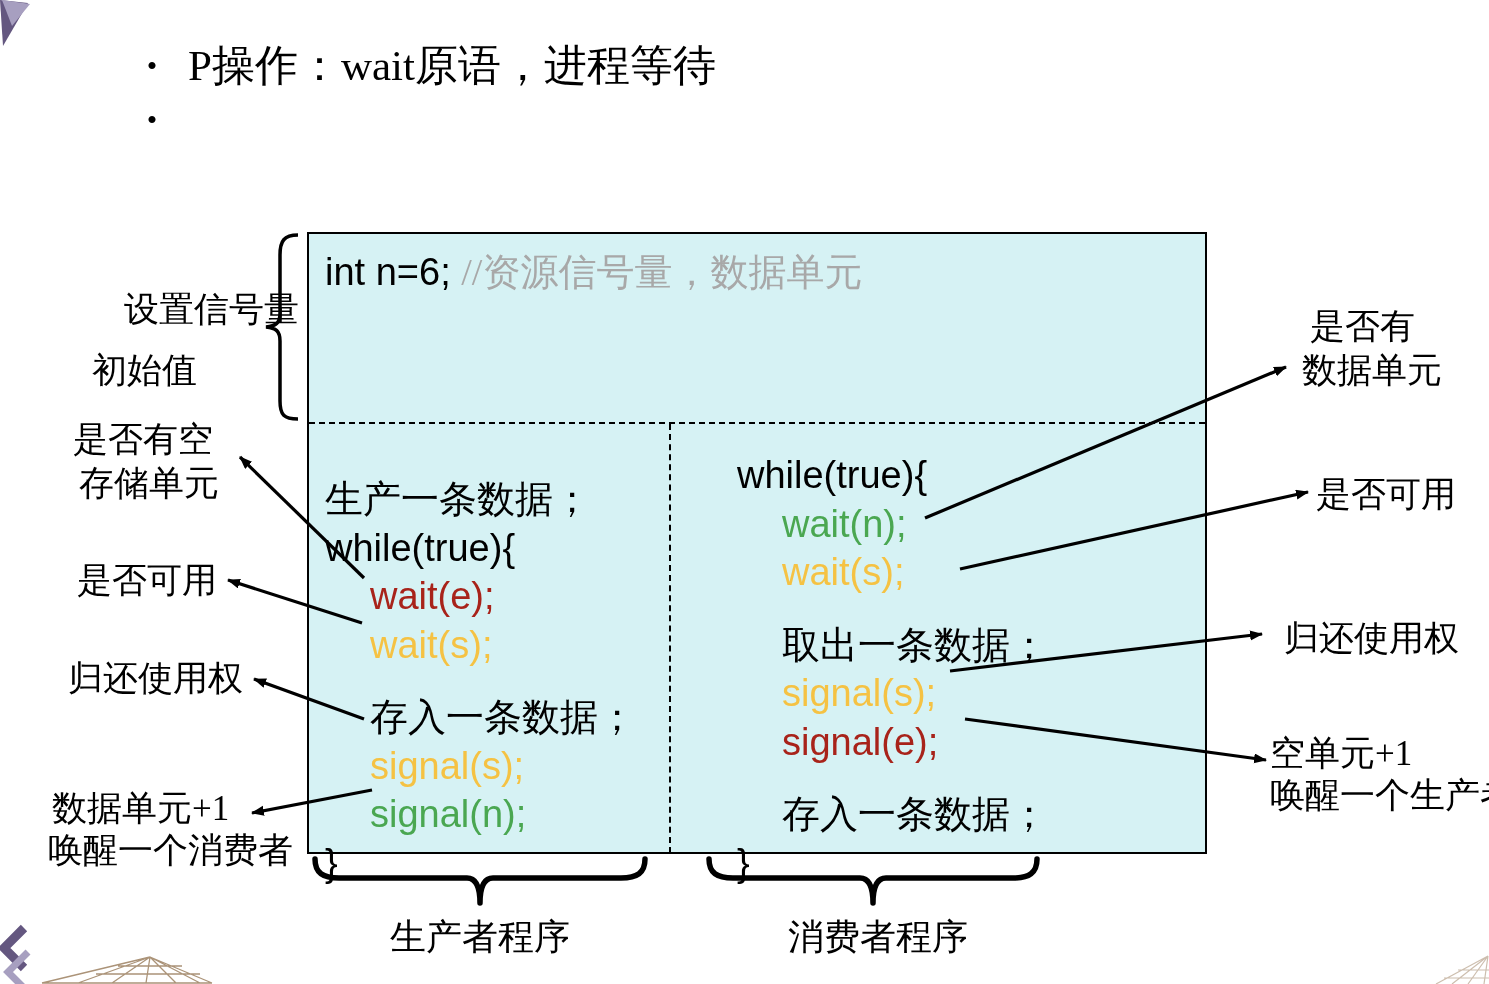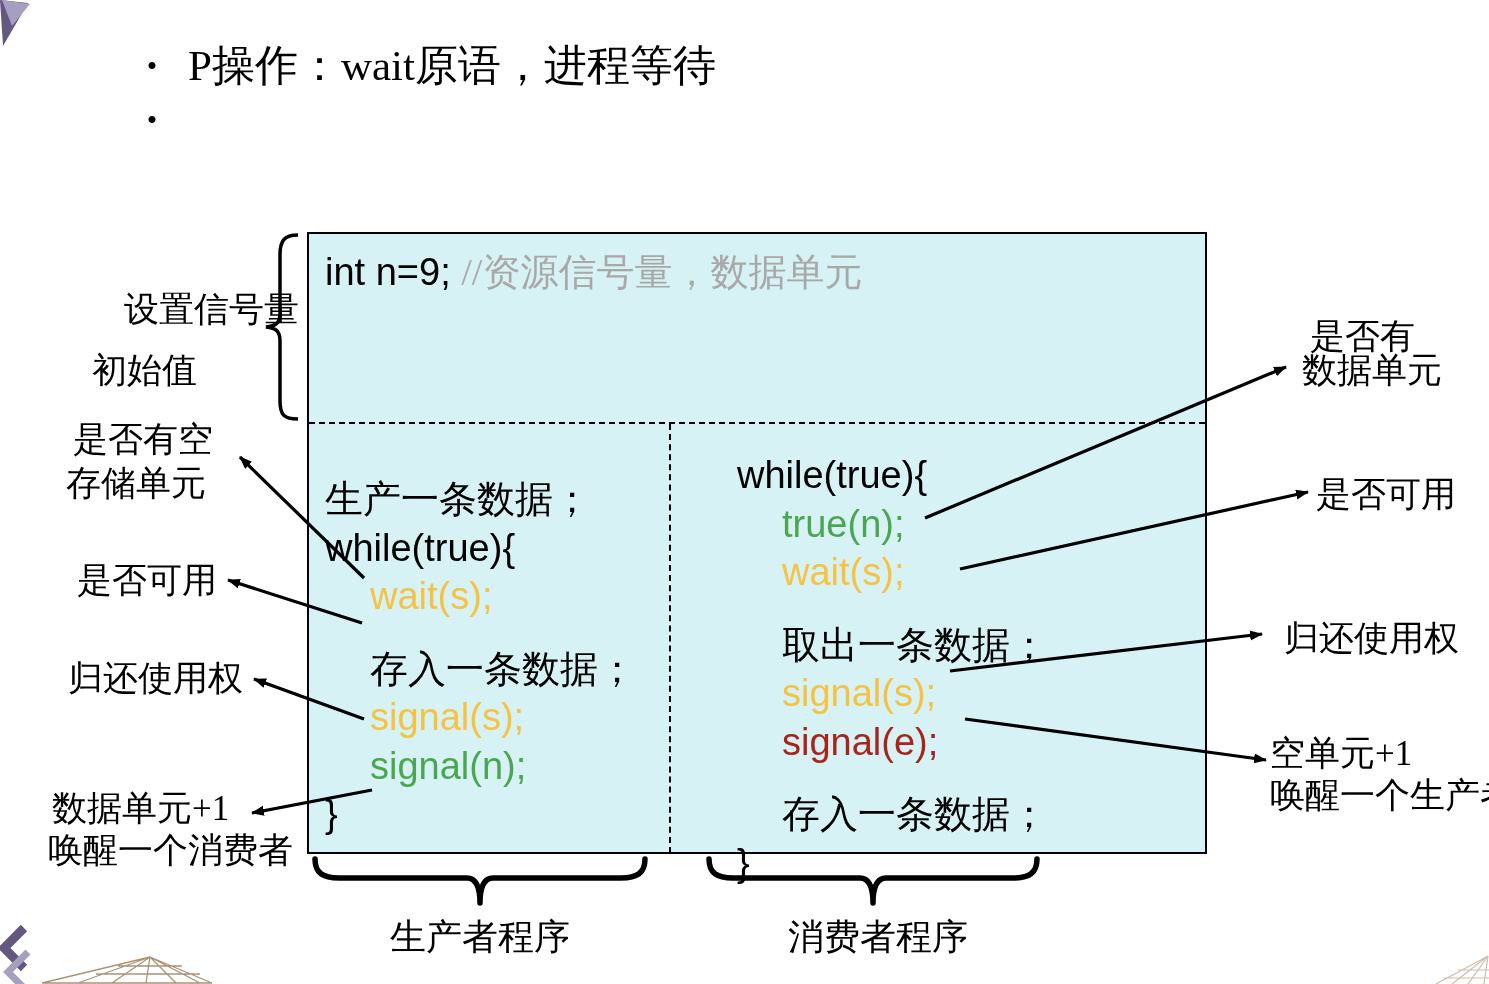--- a/index.html
+++ b/index.html
@@ -40,54 +40,55 @@
 </div>
 <div class="abs bullet-row" style="left:116px;top:94px;">
   <span class="bullet-dot">•</span>
 </div>
 
 <div class="abs code-box"></div>
 <div class="abs hdash"></div>
 <div class="abs vdash"></div>
 
 <div class="abs code-col" style="left:325px;top:248px;">
-  <div class="code-line"><span>int n=9; </span><span class="comment">//资源信号量，数据单元</span></div>
+  <div class="code-line"><span>int n=6; </span><span class="comment">//资源信号量，数据单元</span></div>
 </div>
 
 <div class="abs code-col" style="left:325px;top:451px;">
   <div class="code-line cjk">生产一条数据；</div>
   <div class="code-line">while(true){</div>
+  <div class="code-line ind clr-red">wait(e);</div>
   <div class="code-line ind clr-orange">wait(s);</div>
   <div class="code-line ind cjk">存入一条数据；</div>
   <div class="code-line ind clr-orange">signal(s);</div>
   <div class="code-line ind clr-green">signal(n);</div>
   <div class="code-line">}</div>
 </div>
 
 <div class="abs code-col" style="left:737px;top:451px;">
   <div class="code-line">while(true){</div>
-  <div class="code-line ind clr-green">true(n);</div>
+  <div class="code-line ind clr-green">wait(n);</div>
   <div class="code-line ind clr-orange">wait(s);</div>
   <div class="code-line ind cjk">取出一条数据；</div>
   <div class="code-line ind clr-orange">signal(s);</div>
   <div class="code-line ind clr-red">signal(e);</div>
   <div class="code-line ind cjk">存入一条数据；</div>
   <div class="code-line">}</div>
 </div>
 
 <div class="abs lbl" style="left:88px;top:289px;margin-left:36px;">设置信号量</div>
 <div class="abs lbl" style="left:92px;top:350px;">初始值</div>
 <div class="abs lbl" style="left:73px;top:419px;">是否有空</div>
-<div class="abs lbl" style="left:66px;top:463px;">存储单元</div>
+<div class="abs lbl" style="left:79px;top:463px;">存储单元</div>
 <div class="abs lbl" style="left:77px;top:560px;">是否可用</div>
 <div class="abs lbl" style="left:68px;top:658px;">归还使用权</div>
 <div class="abs lbl" style="left:52px;top:788px;">数据单元+1</div>
 <div class="abs lbl" style="left:48px;top:830px;">唤醒一个消费者</div>
 
-<div class="abs lbl" style="left:1310px;top:316px;">是否有</div>
+<div class="abs lbl" style="left:1310px;top:306px;">是否有</div>
 <div class="abs lbl" style="left:1302px;top:350px;text-align:center;">数据单元</div>
 <div class="abs lbl" style="left:1316px;top:474px;">是否可用</div>
 <div class="abs lbl" style="left:1284px;top:618px;">归还使用权</div>
 <div class="abs lbl" style="left:1270px;top:733px;">空单元+1</div>
 <div class="abs lbl" style="left:1270px;top:775px;">唤醒一个生产者</div>
 
 <div class="abs lbl caption" style="left:390px;top:916px;">生产者程序</div>
 <div class="abs lbl caption" style="left:788px;top:916px;">消费者程序</div>
 
 <svg class="overlay" width="1489" height="984" viewBox="0 0 1489 984">

